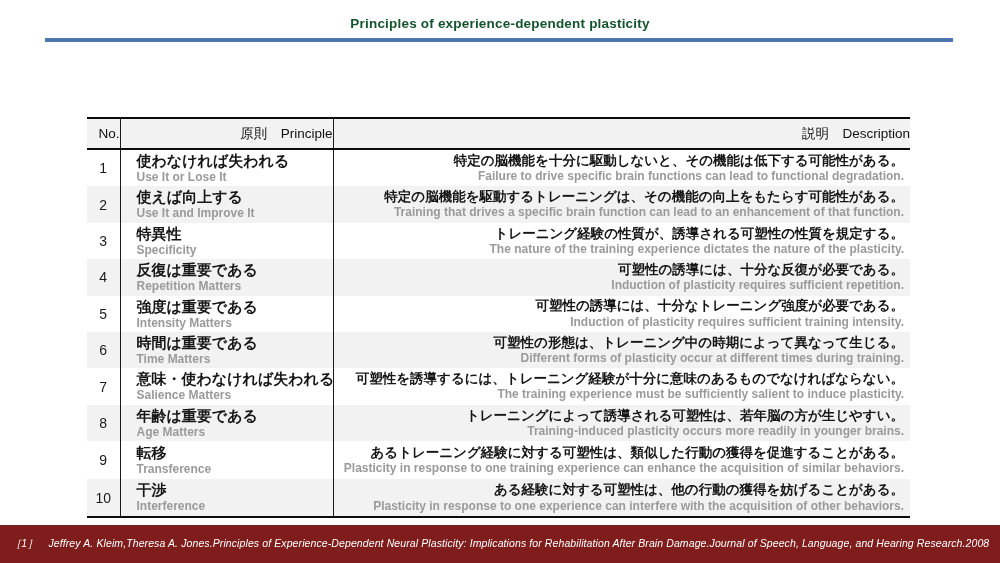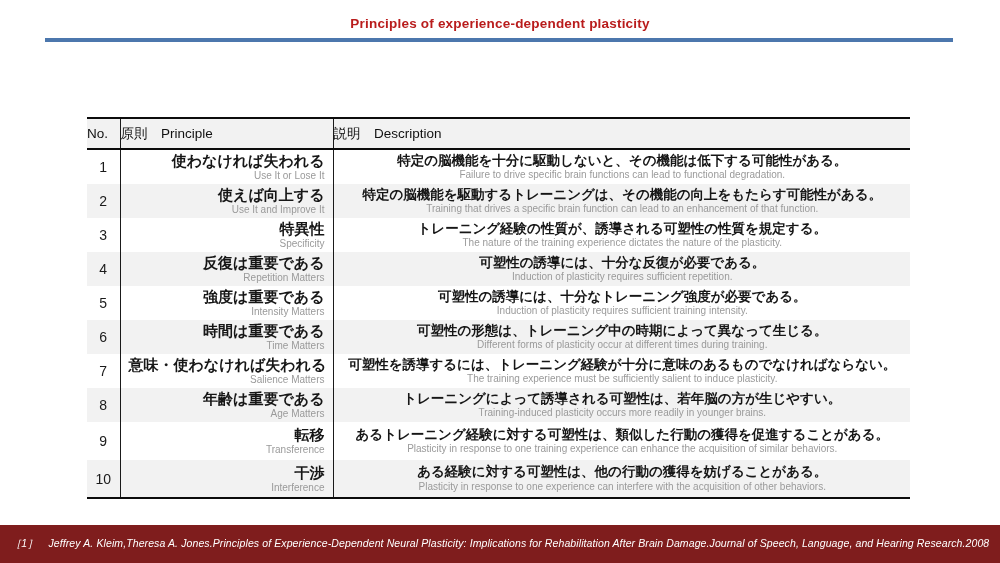--- a/index.html
+++ b/index.html
@@ -20,21 +20,21 @@
     font-size: 30px;
     font-weight: 700;
     color: #111111;
     letter-spacing: 1px;
     line-height: 1.15;
   }
   .page-subtitle {
     margin-top: 2px;
     font-size: 13.5px;
     font-weight: 700;
-    color: #b91c1c;
+    color: #14532d;
     letter-spacing: 0.2px;
   }
   .title-divider {
     height: 4px;
     background: #4c77ad;
     margin: 7px 47px 0 45px;
   }
 
   
   table.principles {
@@ -50,50 +50,50 @@
   col.c-desc { width: 577px; }
 
   thead th {
     background: #f2f2f2;
     border-top: 2px solid #0c0c0c;
     border-bottom: 2px solid #0c0c0c;
     height: 31px;
     font-size: 13.5px;
     font-weight: 400;
     color: #111111;
-    text-align: left;
+    text-align: right;
     padding: 0;
   }
   th.col-no, td.col-no { border-right: 1.5px solid #1a1a1a; }
   th.col-principle, td.col-principle { border-right: 1.5px solid #1a1a1a; }
 
   tbody tr { height: 34px; }
   tbody tr:nth-child(even) { background: #f2f2f2; }
   tbody tr.tall { height: 38px; }
 
   td { padding: 2px 0; vertical-align: middle; }
   td.col-no {
     text-align: center;
     font-size: 14px;
     color: #1a1a1a;
   }
-  td.col-principle { text-align: right; padding: 2px 8px; }
-  td.col-desc { text-align: center; padding: 2px 6px 2px 7px; }
+  td.col-principle { text-align: left; padding: 2px 16px; }
+  td.col-desc { text-align: right; padding: 2px 6px 2px 7px; }
 
   .jp-main {
     font-size: 15px;
     font-weight: 700;
     color: #161616;
     line-height: 1.2;
     white-space: nowrap;
   }
   td.col-desc .jp-main { font-size: 13.5px; }
   .en-sub {
-    font-size: 10px;
-    font-weight: 400;
+    font-size: 12px;
+    font-weight: 700;
     color: #9a9a9a;
     line-height: 1.2;
     white-space: nowrap;
   }
 
   
   .citation-bar {
     position: absolute;
     left: 0; right: 0; bottom: 0;
     height: 38px;

